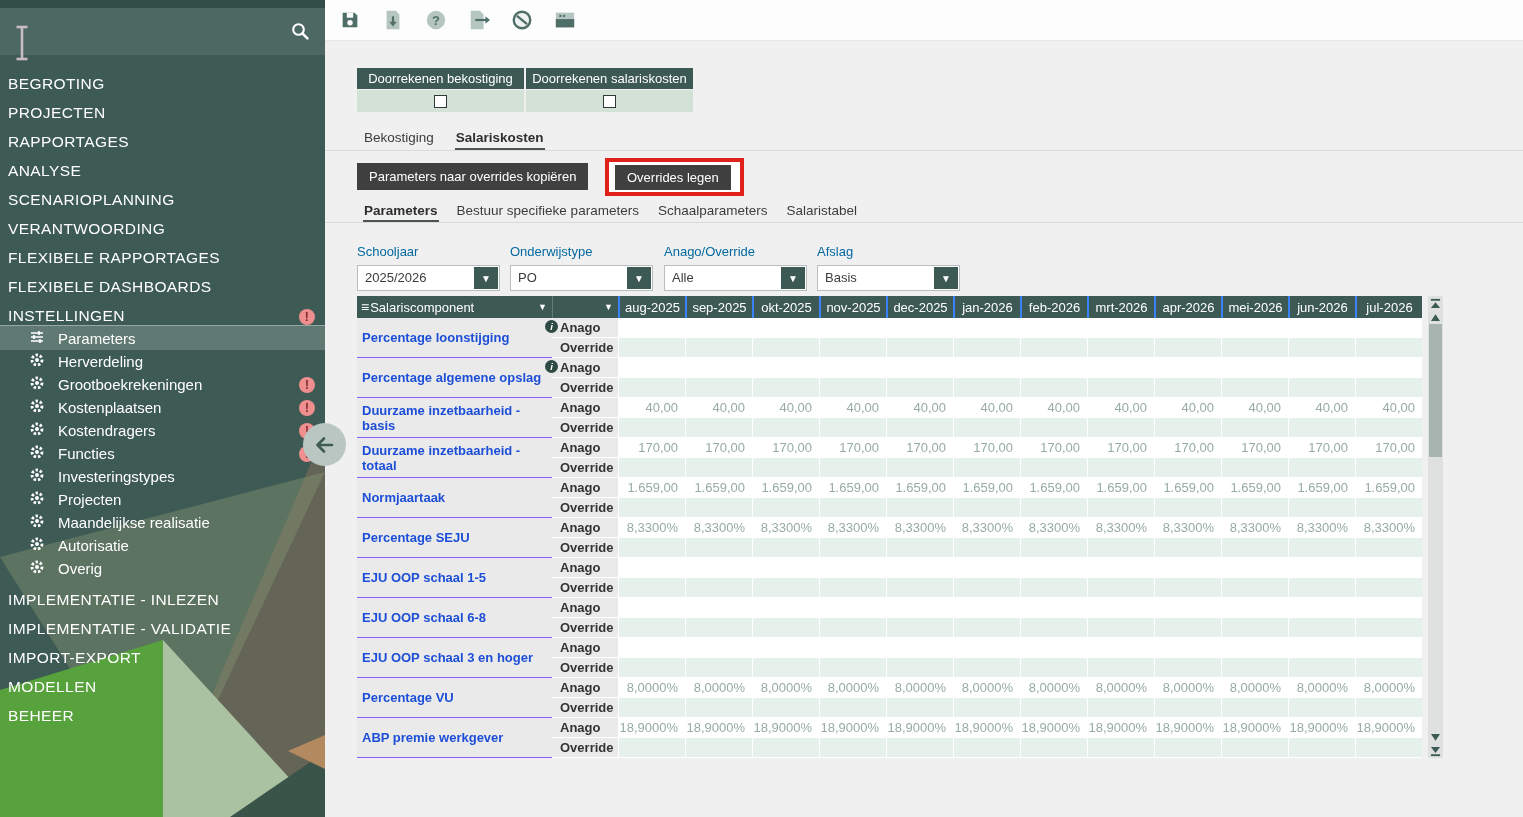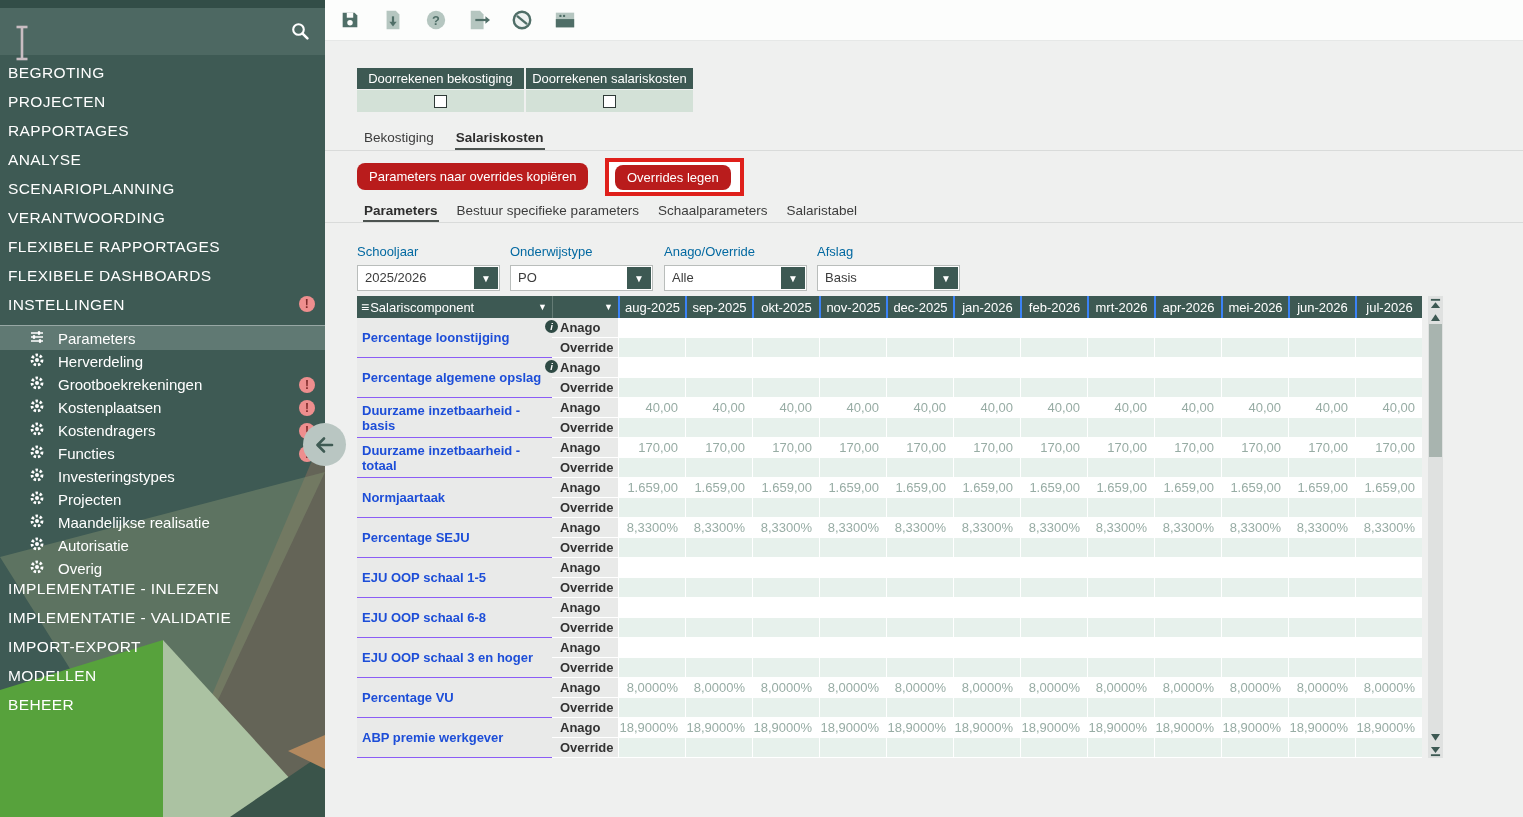--- a/index.html
+++ b/index.html
@@ -8,21 +8,21 @@
   #screen { position:relative; width:1523px; height:817px; }
 
   
   #sidebar { position:absolute; left:0; top:0; width:325px; height:817px;
     background:#3e5a54; overflow:hidden; }
   #sidebar .top-strip { height:8px; background:#324d47; }
   #sidebar .search-bar { position:relative; height:47px; background:#4d6862; z-index:2; }
   #sidebar .search-bar svg { position:absolute; right:14px; top:12px; }
   .cursor { position:absolute; left:13px; top:24px; z-index:6; }
   #nav { position:relative; z-index:1; padding-top:9px; }
-  .mi { height:29px; display:flex; align-items:flex-start; padding:0 10px 0 8px;
+  .mi { height:29px; display:flex; align-items:flex-end; padding:0 10px 0 8px;
     color:#fff; font-size:15.5px; letter-spacing:.4px; cursor:pointer; }
   .mi .lbl { flex:1 1 auto; }
   .smi { height:23px; display:flex; align-items:center; gap:13px; padding:0 10px 0 29px;
     color:#fff; font-size:15px; cursor:pointer; }
   .smi.selected { background:#607973; border-top:1px solid rgba(255,255,255,.35); height:25px; }
   .smi .lbl { flex:1 1 auto; }
   .badge { width:16px; height:16px; border-radius:50%; background:#ee8e8e; color:#7e2a2a;
     font-size:12px; font-weight:bold; text-align:center; line-height:16px; flex:0 0 auto; }
   .deco { position:absolute; left:0; top:417px; width:325px; height:400px; z-index:0; }
   .deco div { position:absolute; inset:0; }
@@ -52,22 +52,22 @@
     display:flex; align-items:center; justify-content:center; }
   .chk-box { width:13px; height:13px; background:#fff; border:1.5px solid #2f3a37; cursor:pointer; }
 
   
   .tabs { position:absolute; left:0; right:0; top:89px; height:21px; padding-left:38px;
     border-bottom:1px solid #d9dbda; display:flex; gap:20px; font-size:13.5px; color:#3c3c3c; }
   .tab { cursor:pointer; padding:0 1px 4px 1px; }
   .tab.active { font-weight:bold; color:#2e2e2e; border-bottom:2px solid #4c5350; }
 
   
-  .btn { background:#b91c1c; color:#fff; border:none; font-size:13px; height:27px;
-    padding:0 12px; border-radius:8px; cursor:pointer; font-family:inherit; }
+  .btn { background:#404040; color:#fff; border:none; font-size:13px; height:27px;
+    padding:0 12px; border-radius:0; cursor:pointer; font-family:inherit; }
   #copyBtn { position:absolute; left:32px; top:122px; }
   .red-box { position:absolute; left:280px; top:117px; width:139px; height:38px;
     background:#fff; border:4px solid #df201b; }
   .red-box .btn { position:absolute; left:6px; top:3px; height:25px; }
 
   
   .subtabs { position:absolute; left:0; right:0; top:162px; height:20px; padding-left:38px;
     border-bottom:1px solid #d9dbda; display:flex; gap:17px; font-size:13.5px; color:#3c3c3c; }
 
   

